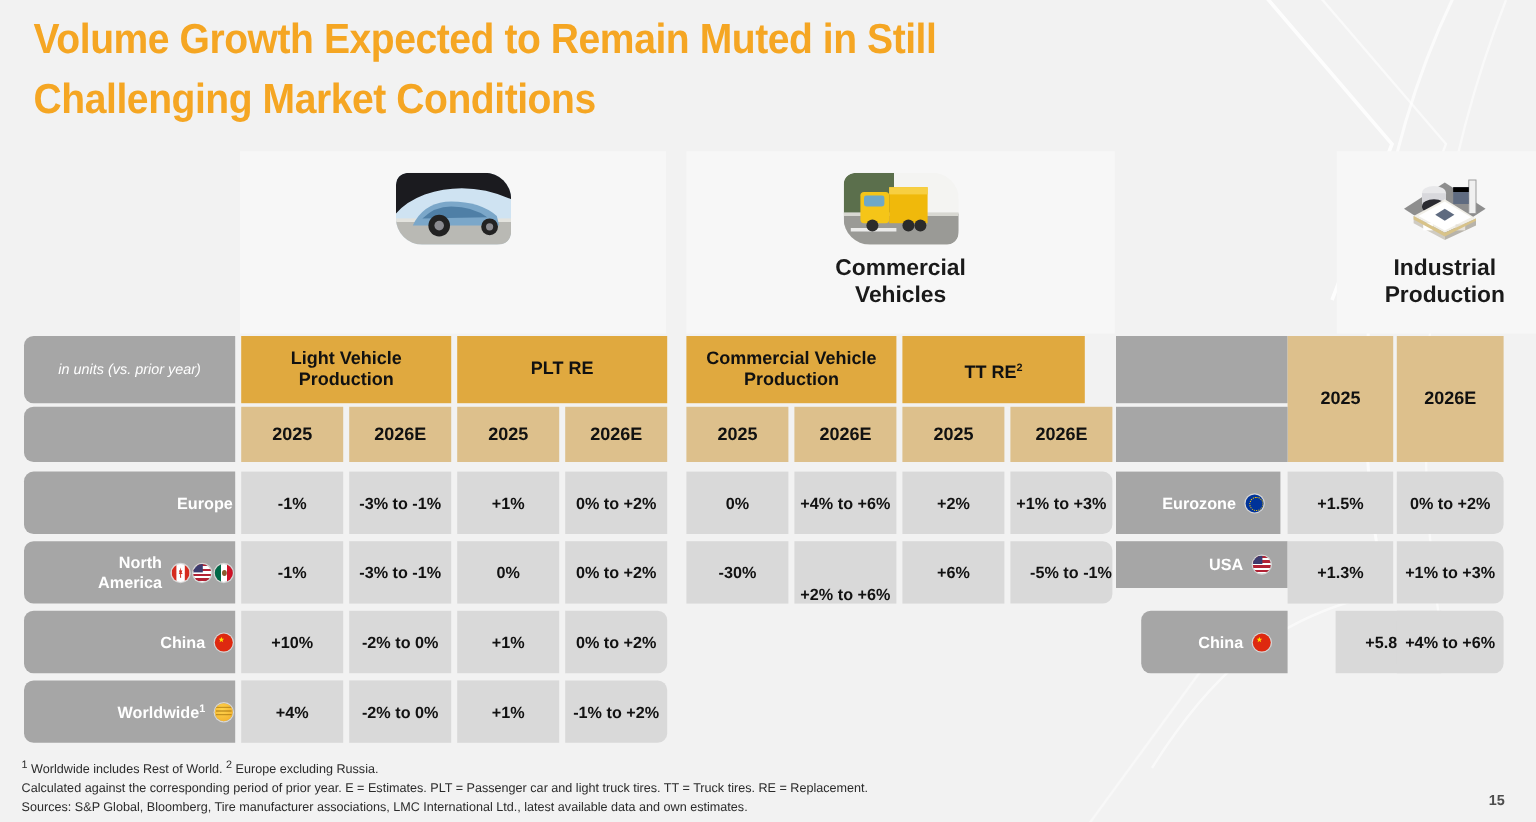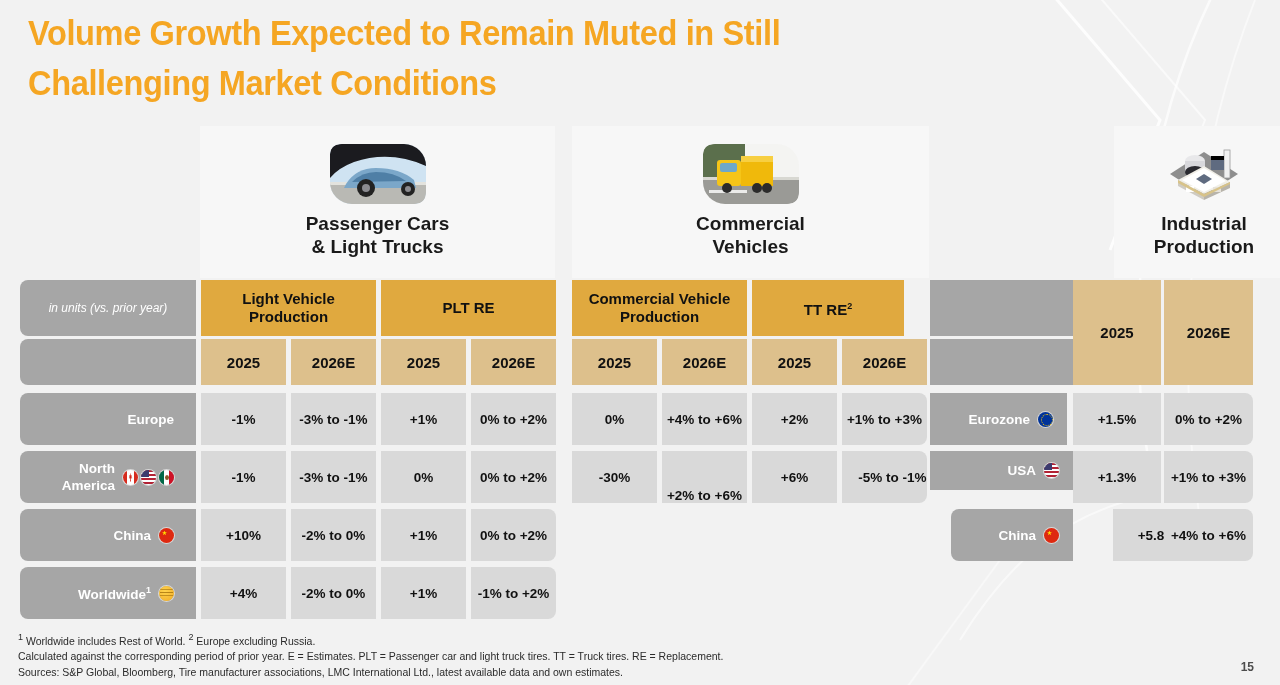--- a/index.html
+++ b/index.html
@@ -35,21 +35,21 @@
         font-size:13.5px;font-weight:bold;color:#111;}
   .lbl{background:#a6a6a6;color:#fff;border-radius:8px 0 0 8px;}
   .lbl.both{border-radius:8px;}
   .hdr1{background:#e0a93f;color:#111;font-size:15px;font-weight:bold;line-height:18px;text-align:center;}
   .hdr2{background:#ddc08c;color:#111;font-size:15px;font-weight:bold;}
   .hdrBig{background:#ddc08c;color:#111;font-size:15px;font-weight:bold;}
   .dat{background:#d9d9d9;}
   .gap{background:#a6a6a6;}
   .units{color:#ffffff;font-style:italic;font-weight:normal;font-size:12px;}
 
-  .lbl-left{justify-content:flex-end;padding-right:22px;}
+  .lbl-left{justify-content:flex-end;padding-right:2px;}
   .lbl-right{justify-content:flex-end;padding-right:14px;}
   .flagwrap{display:inline-flex;gap:3px;margin-left:8px;align-items:center;}
   .flag{width:15px;height:15px;border-radius:50%;display:inline-block;overflow:hidden;position:relative;
         box-shadow:0 0 0 1px rgba(255,255,255,.55);flex:none;}
   .f-ca{background:#fff;}
   .f-ca:before{content:"";position:absolute;left:0;top:0;bottom:0;width:4px;background:#d52b1e;}
   .f-ca:after{content:"";position:absolute;right:0;top:0;bottom:0;width:4px;background:#d52b1e;}
   .f-ca i{position:absolute;left:5.5px;top:3px;width:4px;height:9px;background:#d52b1e;
           clip-path:polygon(50% 0,62% 35%,85% 28%,72% 55%,100% 60%,58% 68%,62% 100%,38% 100%,42% 68%,0 60%,28% 55%,15% 28%,38% 35%);}
   .f-us{background:repeating-linear-gradient(#b22234 0 2px,#fff 2px 4px);}
@@ -102,24 +102,20 @@
         <path d="M0 0 H96 V22 Q60 6 24 18 Q8 24 0 34 Z" fill="#1b1b1f"></path>
         <path d="M16 40 Q26 24 46 24 Q70 24 84 36 L86 44 H14 Z" fill="#7ba7c9"></path>
         <path d="M22 38 Q32 28 46 28 Q64 28 76 37 Z" fill="#4f7fa6"></path>
         <circle cx="36" cy="44" r="9" fill="#222"></circle>
           <circle cx="36" cy="44" r="4" fill="#8b8b90"></circle>
         <circle cx="78" cy="45" r="7" fill="#222"></circle>
           <circle cx="78" cy="45" r="3" fill="#8b8b90"></circle>
       </g>
     </svg>
   </div>
-  <div class="ptitle">
-    <span>Passenger Cars</span><br>
-    <span>&amp; Light Trucks</span>
-  </div>
 </div>
 
 <div class="panel cv">
   <div class="thumb">
     <svg width="96" height="60" viewBox="0 0 96 60">
       <defs>
           <clipPath id="cpt">
             <path d="M0 10 Q0 0 12 0 H84 Q96 0 96 12 V48 Q96 60 84 60 H12 Q0 60 0 48 Z"></path>
           </clipPath>
         </defs>

